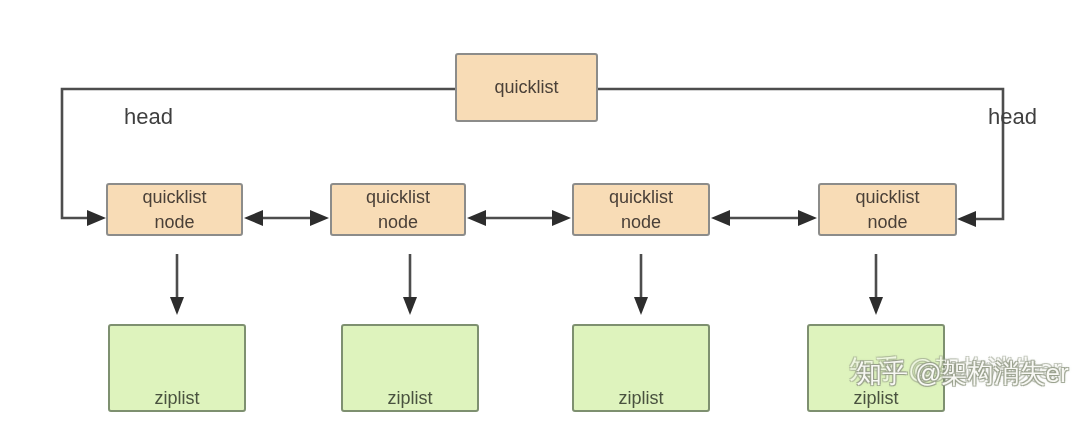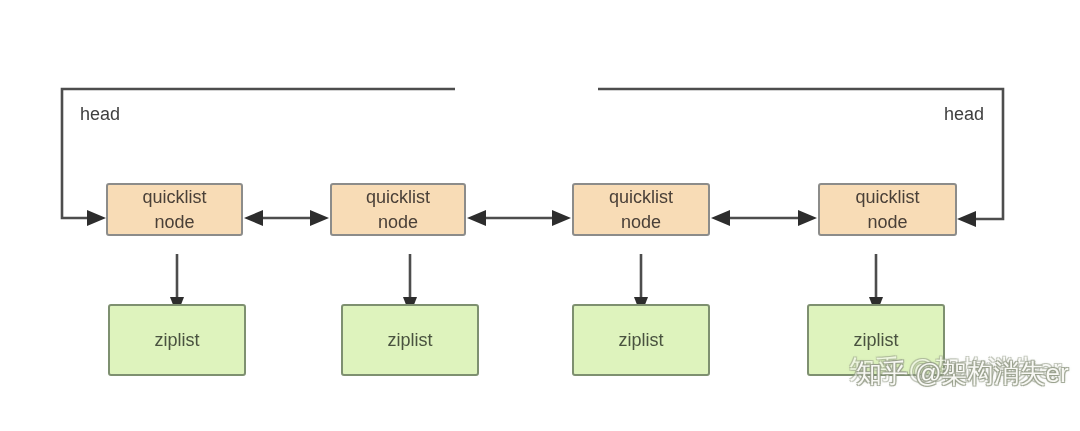--- a/index.html
+++ b/index.html
@@ -66,30 +66,31 @@
     border: 2.5px solid var(--ziplist-border);
     color: var(--ziplist-text);
   }
   .box-title { left: 455px; top: 53px; width: 143px; height: 69px; }
   .node { top: 183px; height: 53px; }
   .node span { display: inline-block; max-width: 92px; }
   .node-1 { left: 106px; width: 137px; }
   .node-2 { left: 330px; width: 136px; }
   .node-3 { left: 572px; width: 138px; }
   .node-4 { left: 818px; width: 139px; }
-  .ziplist { top: 304px; height: 72px; }
+  .ziplist { top: 324px; height: 88px; align-items: flex-end; }
   .ziplist-1 { left: 108px; width: 138px; }
   .ziplist-2 { left: 341px; width: 138px; }
   .ziplist-3 { left: 572px; width: 138px; }
   .ziplist-4 { left: 807px; width: 138px; }
   .edge-label {
     position: absolute;
-    font-size: 18px;
+    font-size: 22px;
     color: var(--label-text);
     z-index: 2;
+    margin-left: 44px;
   }
   .label-head { left: 80px; top: 104px; }
   .label-tail { left: 944px; top: 104px; }
   .watermark {
     position: absolute;
     left: 856px;
     top: 356px;
     width: 224px;
     z-index: 3;
     font-size: 26px;
@@ -163,20 +164,23 @@
     </g>
     <g>
       <path class="connector-line" d="M876,254 V298"></path>
       <polygon class="arrowhead" points="876,315 869,297 883,297"></polygon>
     </g>
   </svg>
 
   <div class="edge-label label-head">head</div>
   <div class="edge-label label-tail">head</div>
 
+  <div class="box box-peach box-title">
+    <span>quicklist</span>
+  </div>
 
   <div class="box box-peach node node-1">
     <span>quicklist node</span>
   </div>
   <div class="box box-peach node node-2">
     <span>quicklist node</span>
   </div>
   <div class="box box-peach node node-3">
     <span>quicklist node</span>
   </div>

